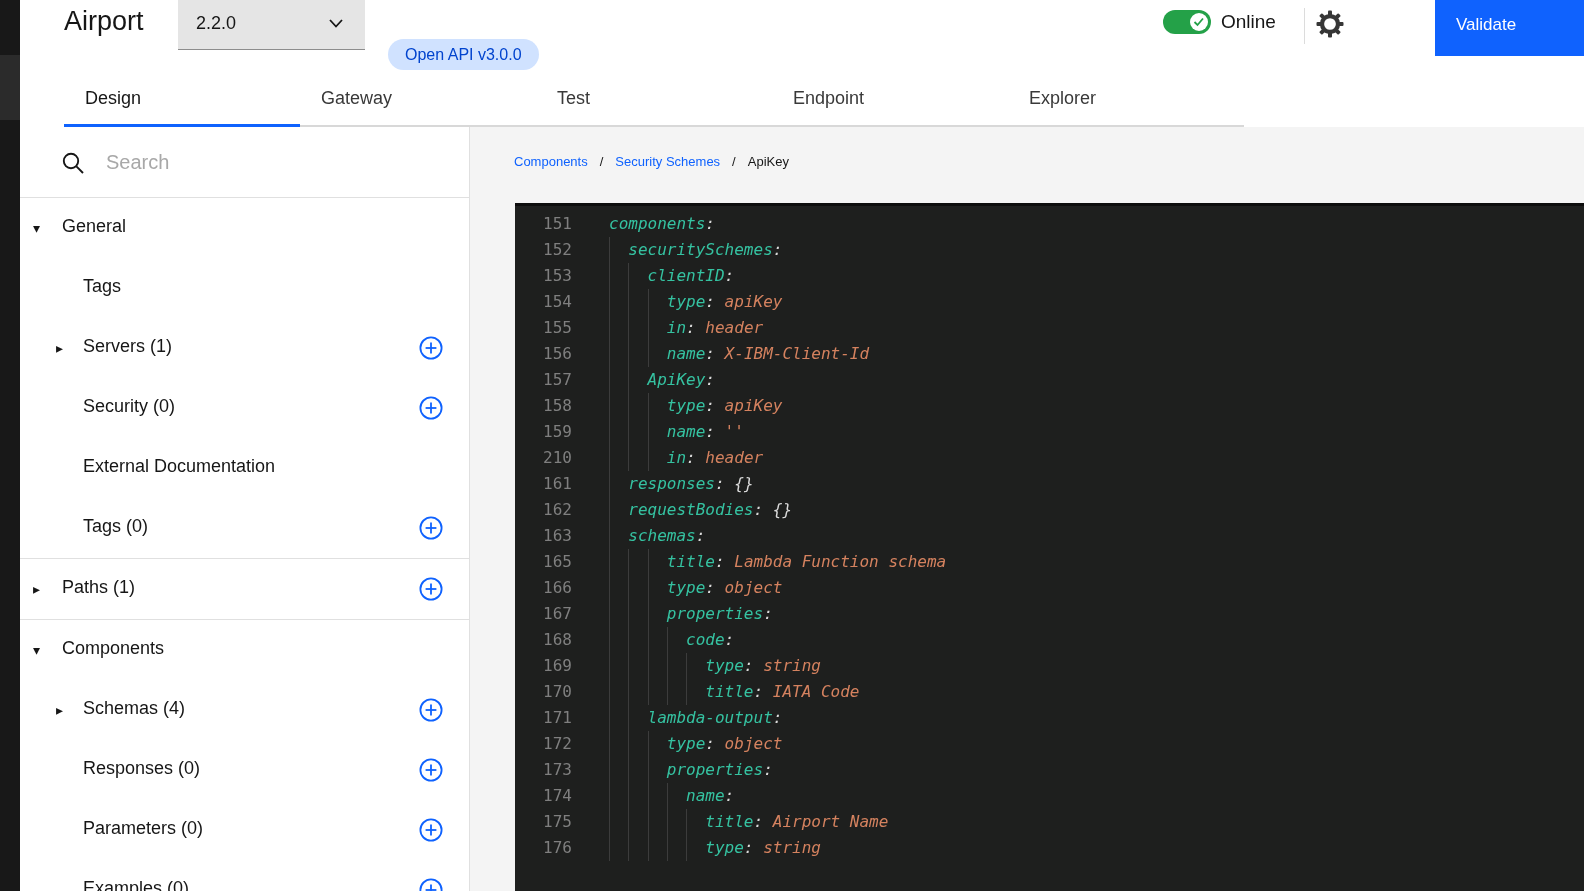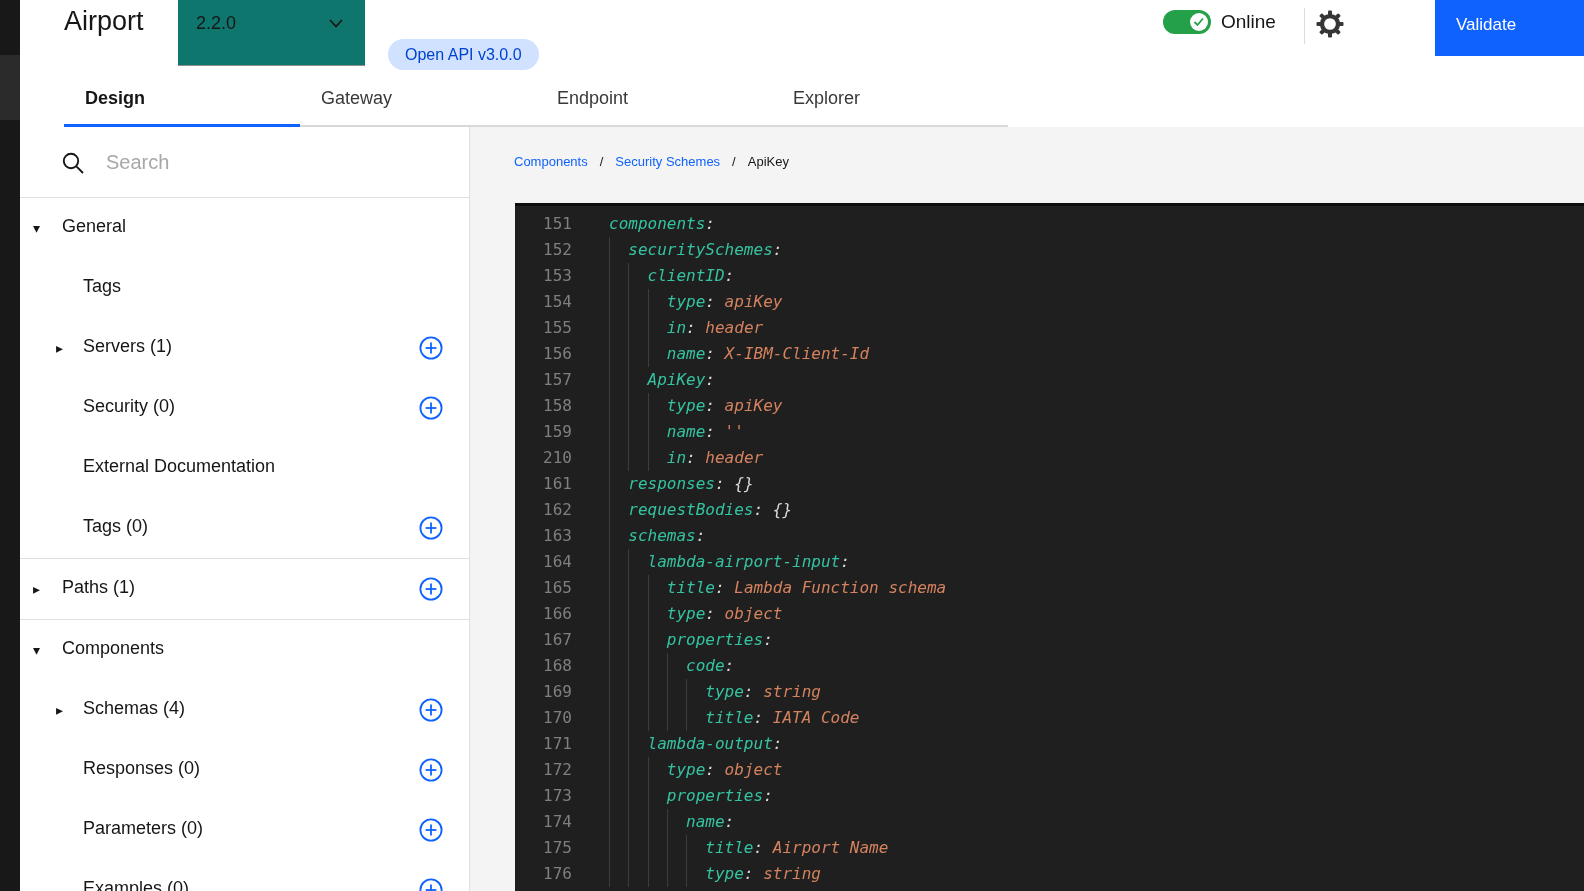--- a/index.html
+++ b/index.html
@@ -9,21 +9,21 @@
 
   
   .rail{position:absolute;left:0;top:0;width:20px;height:100%;background:#181818;}
   .rail-hl{position:absolute;left:0;top:55px;width:100%;height:65px;background:#2b2b2b;}
 
   .app{position:absolute;left:20px;top:0;width:1564px;height:100%;}
 
   
   .header{position:absolute;left:0;top:0;width:100%;height:70px;background:#fff;}
   .api-title{position:absolute;left:44px;top:6px;font-size:27px;font-weight:400;color:#161616;}
-  .version-select{position:absolute;left:158px;top:0px;width:187px;height:66px;background:#0f766e;
+  .version-select{position:absolute;left:158px;top:0px;width:187px;height:50px;background:#e5e5e5;
                   border-bottom:1px solid #8d8d8d;cursor:pointer;}
   .version-select .vlabel{position:absolute;left:18px;top:13px;font-size:18px;color:#161616;}
   .version-select .chev{position:absolute;right:22px;top:19px;}
   .badge{position:absolute;left:368px;top:7px;height:31px;line-height:31px;padding:0 17px;
          border-radius:16px;background:var(--badge-bg);color:var(--badge-text);font-size:16px;margin-top:32px;}
   .toggle{position:absolute;left:1143px;top:10px;width:48px;height:24px;border-radius:12px;
           background:var(--toggle-green);cursor:pointer;}
   .toggle .knob{position:absolute;right:3px;top:3px;width:18px;height:18px;border-radius:50%;background:#fff;}
   .toggle .knob svg{position:absolute;left:3px;top:4px;}
   .online{position:absolute;left:1201px;top:11px;font-size:19px;color:#161616;}
@@ -31,21 +31,21 @@
   .gear-btn{position:absolute;left:1293px;top:8px;width:34px;height:34px;background:none;border:none;
             padding:0;cursor:pointer;}
   .validate-btn{position:absolute;right:0;top:0;width:149px;height:56px;background:var(--accent);
                 color:#fff;border:none;font-size:17px;text-align:left;padding:0 0 6px 21px;
                 font-family:"Liberation Sans",sans-serif;cursor:pointer;}
 
   
   .tabs{position:absolute;left:44px;top:70px;height:57px;display:flex;}
   .tab{width:236px;height:57px;position:relative;font-size:18px;color:#393939;cursor:pointer;
        padding:18px 0 0 21px;border-bottom:2px solid #d8d8d8;}
-  .tab.active{font-weight:700;color:#161616;border-bottom:3px solid var(--accent);}
+  .tab.active{font-weight:400;color:#161616;border-bottom:3px solid var(--accent);}
 
   
   .content{position:absolute;left:0;top:127px;right:0;bottom:0;background:#f4f4f4;padding-left:15px;}
 
   
   .sidebar{position:absolute;left:0;top:0;width:450px;height:100%;background:#fff;
            border-right:1px solid #e0e0e0;overflow:hidden;}
   .search-row{position:relative;height:71px;border-bottom:1px solid #e0e0e0;}
   .search-row svg{position:absolute;left:40px;top:23px;}
   .search-input{position:absolute;left:84px;top:18px;width:330px;height:34px;border:none;outline:none;
@@ -131,20 +131,21 @@
           <circle cx="12" cy="12" r="6.4" fill="none" stroke="#363636" stroke-width="3.4"></circle>
         </svg>
       </button>
 
       <button class="validate-btn">Validate</button>
     </div>
 
     <div class="tabs" id="tabbar">
         <div class="tab active">Design</div>
         <div class="tab">Gateway</div>
+        <div class="tab">Test</div>
         <div class="tab">Endpoint</div>
         <div class="tab">Explorer</div>
       </div>
 
     <div class="content">
 
       <div class="sidebar">
         <div class="search-row">
           <svg width="26" height="26" viewBox="0 0 26 26">
             <circle cx="11" cy="11" r="7.2" fill="none" stroke="#161616" stroke-width="1.9"></circle>
@@ -288,24 +289,20 @@
             </div>
             <div class="cline">
               <span class="num">162</span>
               <span class="code"><span class="ind"></span><span class="k">requestBodies</span><span class="p">:</span> <span class="p">{}</span></span>
             </div>
             <div class="cline">
               <span class="num">163</span>
               <span class="code"><span class="ind"></span><span class="k">schemas</span><span class="p">:</span></span>
             </div>
             <div class="cline">
-              <span class="num">164</span>
-              <span class="code"><span class="ind"></span><span class="ind"></span><span class="k">lambda-airport-input</span><span class="p">:</span></span>
-            </div>
-            <div class="cline">
               <span class="num">165</span>
               <span class="code"><span class="ind"></span><span class="ind"></span><span class="ind"></span><span class="k">title</span><span class="p">:</span> <span class="v">Lambda Function schema</span></span>
             </div>
             <div class="cline">
               <span class="num">166</span>
               <span class="code"><span class="ind"></span><span class="ind"></span><span class="ind"></span><span class="k">type</span><span class="p">:</span> <span class="v">object</span></span>
             </div>
             <div class="cline">
               <span class="num">167</span>
               <span class="code"><span class="ind"></span><span class="ind"></span><span class="ind"></span><span class="k">properties</span><span class="p">:</span></span>

